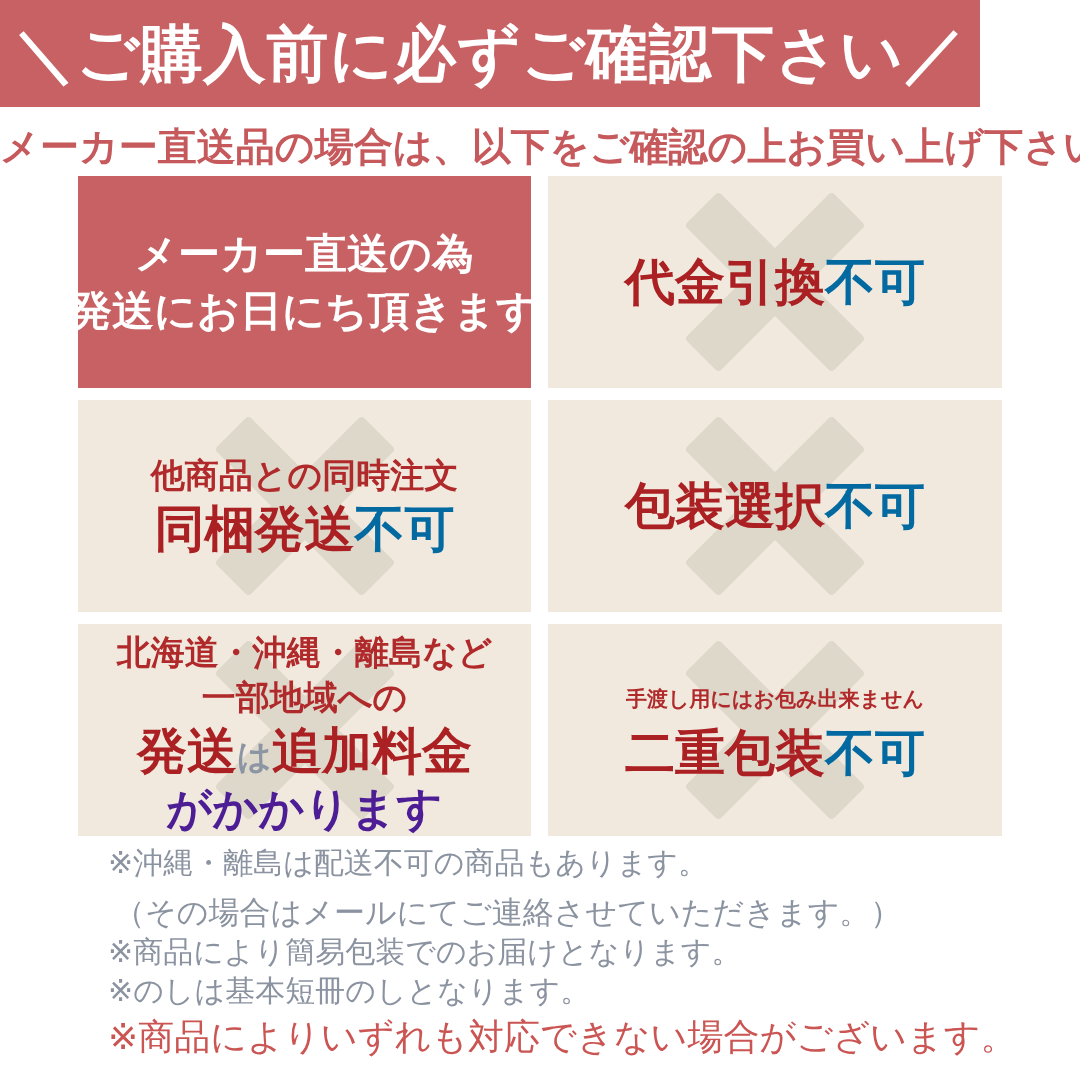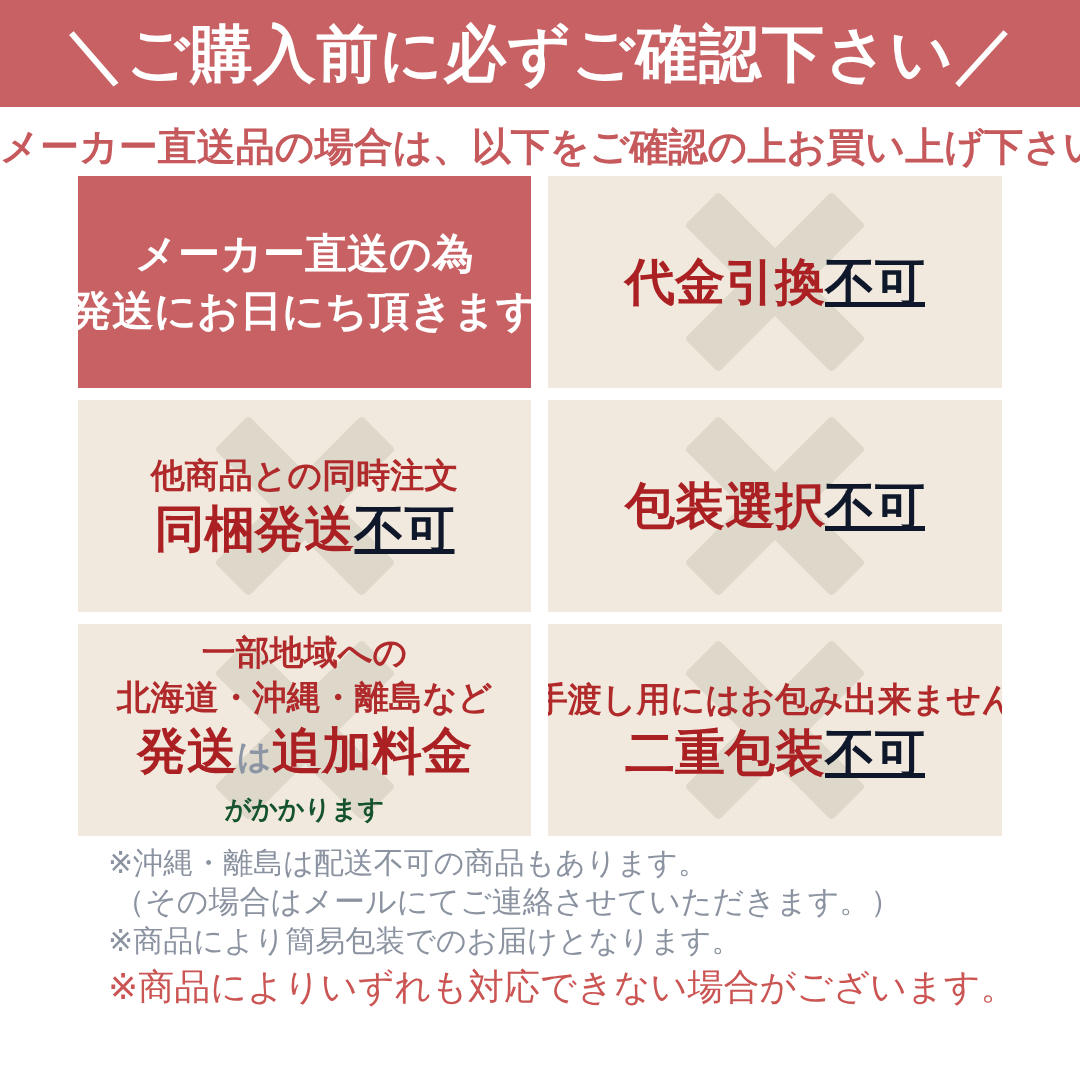--- a/index.html
+++ b/index.html
@@ -10,21 +10,21 @@
     width: 1080px;
     height: 1080px;
     background: #ffffff;
     overflow: hidden;
   }
 
   
   .banner {
     position: absolute;
     top: 0; left: 0;
-    width: 1080px; height: 107px;
+    width: 980px; height: 107px;
     background: #c86163;
     display: flex;
     align-items: center;
     justify-content: center;
   }
   .banner-title {
     color: #ffffff;
     font-size: 62px;
     font-weight: bold;
     letter-spacing: 1px;
@@ -89,51 +89,51 @@
   
   .white-lines {
     color: #ffffff;
     font-size: 42px;
     font-weight: bold;
     line-height: 57px;
     white-space: nowrap;
   }
   .big-line { font-size: 50px; font-weight: bold; line-height: 62px; white-space: nowrap; }
   .t-red  { color: #ab2023; }
-  .t-gray { color: #0f172a; text-decoration: underline; }
+  .t-gray { color: #0369a1; }
   .small-red {
     color: #b12a2b;
     font-size: 34px;
     font-weight: bold;
     line-height: 45px;
     white-space: nowrap;
   }
-  .small-red.tiny { font-size: 34px; }
+  .small-red.tiny { font-size: 21px; }
   .small-gray {
-    color: #14532d;
-    font-size: 26px;
+    color: #4c1d95;
+    font-size: 45px;
     font-weight: bold;
     line-height: 44px;
     white-space: nowrap;
   }
   .mid-gray { font-size: 34px; color: #8c95a3; }
 
   
   .notes {
     position: absolute;
     top: 843px; left: 108px;
     width: 940px;
   }
   .note {
     color: #8b93a1;
     font-size: 30px;
     line-height: 39px;
     white-space: nowrap;
   }
-  .note.small { font-size: 31px; padding-left: 6px; }
+  .note.small { font-size: 31px; padding-left: 6px; margin-top: 11px; }
   .note.red { color: #ca5553; font-size: 36px; margin-top: 7px; }
 </style>
 </head>
 <body>
 
 <div class="page">
 
   <div class="banner">
     <div class="banner-title">＼ご購入前に必ずご確認下さい／</div>
   </div>
@@ -169,22 +169,22 @@
     <div class="box">
       <span class="xmark"></span>
       <div class="box-content big-line">
         <span class="t-red">包装選択</span><span class="t-gray">不可</span>
       </div>
     </div>
 
     <div class="box">
       <span class="xmark"></span>
       <div class="box-content">
+        <div class="small-red">北海道・沖縄・離島など</div>
         <div class="small-red">一部地域への</div>
-        <div class="small-red">北海道・沖縄・離島など</div>
         <div class="big-line">
           <span class="t-red">発送</span><span class="mid-gray">は</span><span class="t-red">追加料金</span>
         </div>
         <div class="small-gray">がかかります</div>
       </div>
     </div>
 
     <div class="box">
       <span class="xmark"></span>
       <div class="box-content">
@@ -194,16 +194,17 @@
         </div>
       </div>
     </div>
 
   </div>
 
   <div class="notes">
     <div class="note">※沖縄・離島は配送不可の商品もあります。</div>
     <div class="note small">（その場合はメールにてご連絡させていただきます。）</div>
     <div class="note">※商品により簡易包装でのお届けとなります。</div>
+    <div class="note">※のしは基本短冊のしとなります。</div>
     <div class="note red">※商品によりいずれも対応できない場合がございます。</div>
   </div>
 
 </div>
 
 </body></html>

